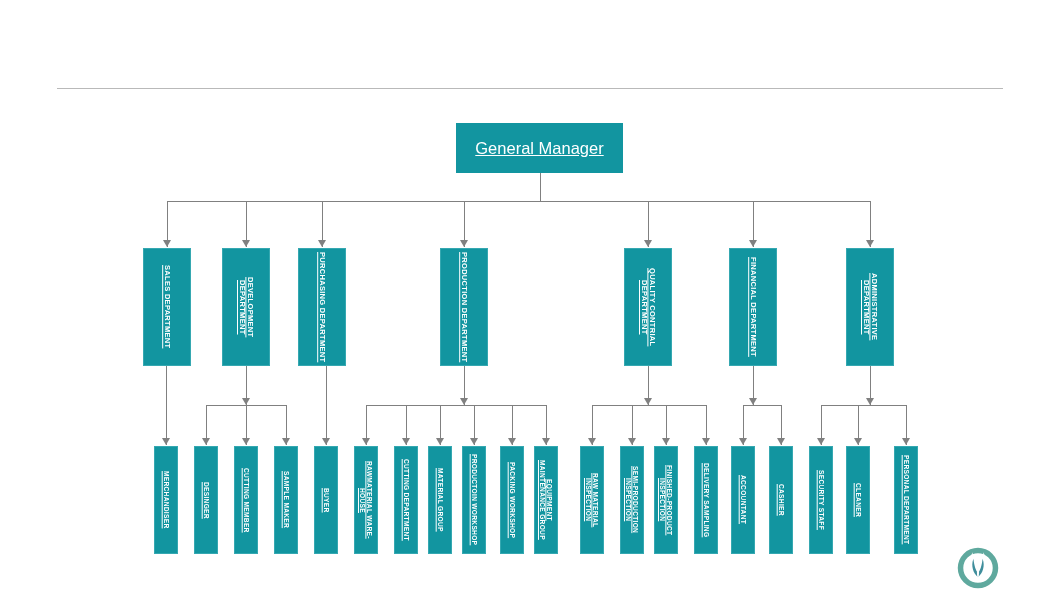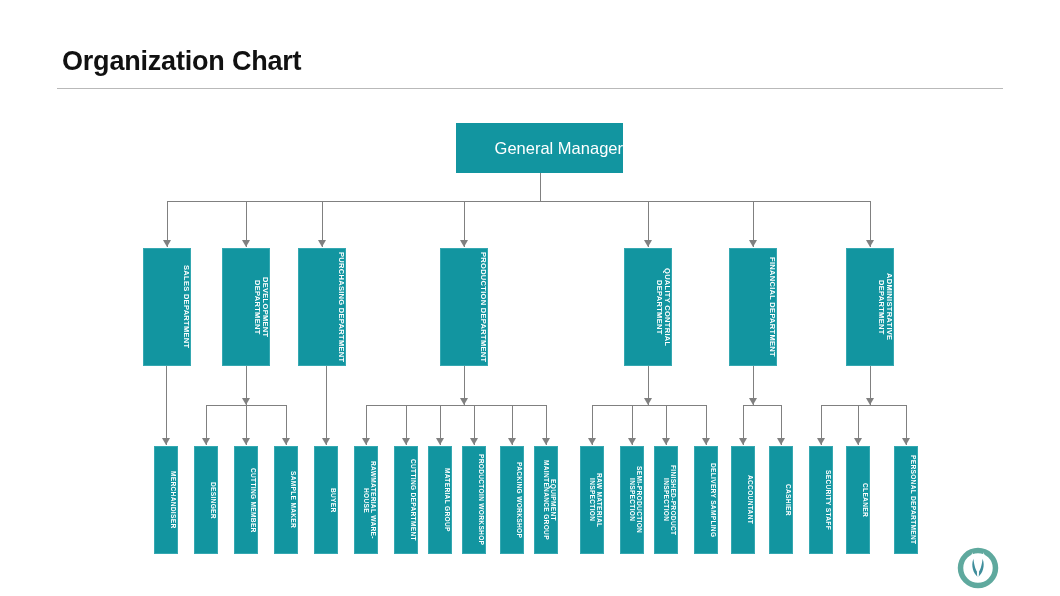--- a/index.html
+++ b/index.html
@@ -49,22 +49,23 @@
   }
 
   .node {
     position: absolute;
     background: #1295a0;
     border: 1px solid #35a8b1;
     box-sizing: border-box;
     color: #ffffff;
     display: flex;
     align-items: center;
-    justify-content: flex-end;
+    justify-content: center;
     overflow: hidden;
+    text-decoration: underline;
   }
   .node .label {
     display: block;
     text-align: center;
     line-height: 1.12;
     color: #ffffff;
   }
 
   
   .node.root {
@@ -117,21 +118,20 @@
     top: 545px;
     width: 46px;
     height: 46px;
   }
 </style>
 </head>
 <body>
 
 <div id="page">
 
-  <div id="page-title">Organization Chart</div>
   <div id="title-rule"></div>
 
   <div id="chart">
       <div class="node root" style="left: 456px; top: 123px; width: 167px; height: 50px;">
         <span class="label">General Manager</span>
       </div>
       <div class="conn v" style="left: 539.5px; top: 173px; height: 28px;"></div>
       <div class="conn h" style="left: 167px; top: 201px; width: 703px;"></div>
       <div class="conn v" style="left: 167px; top: 201px; height: 46px;"></div>
       <div class="arrow" style="left: 163px; top: 240px;"></div>

